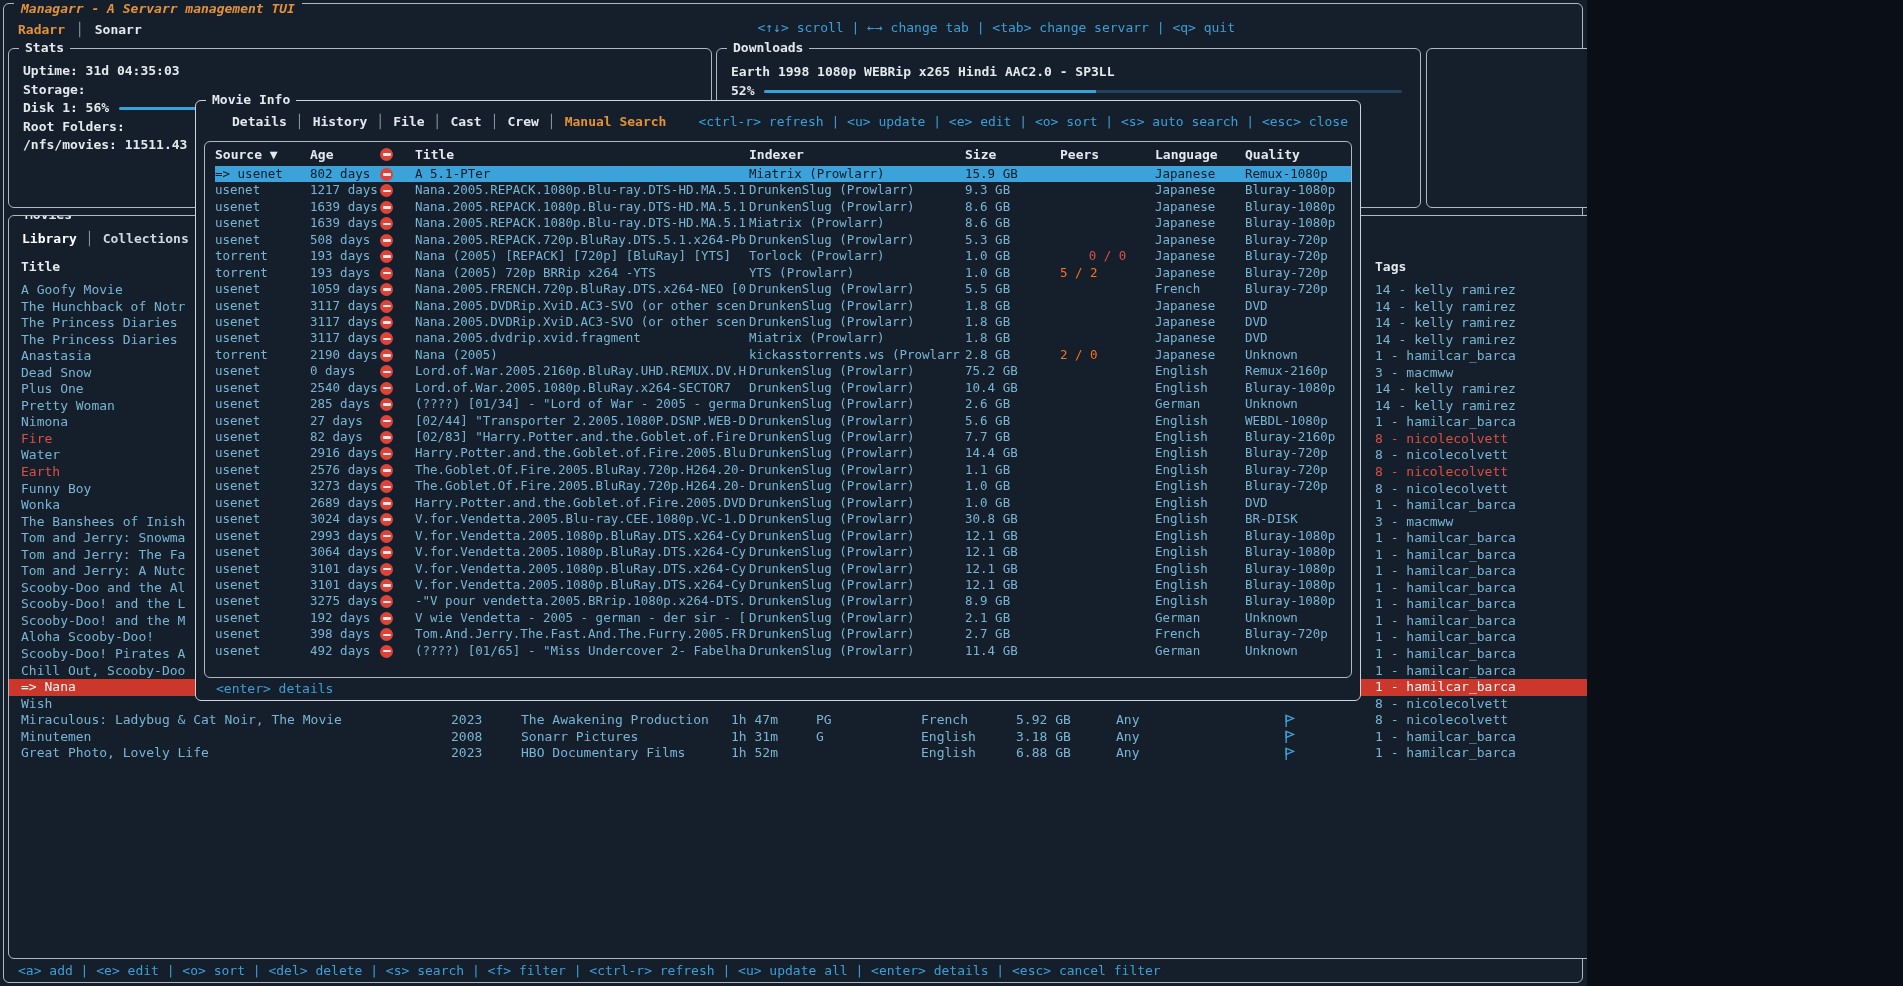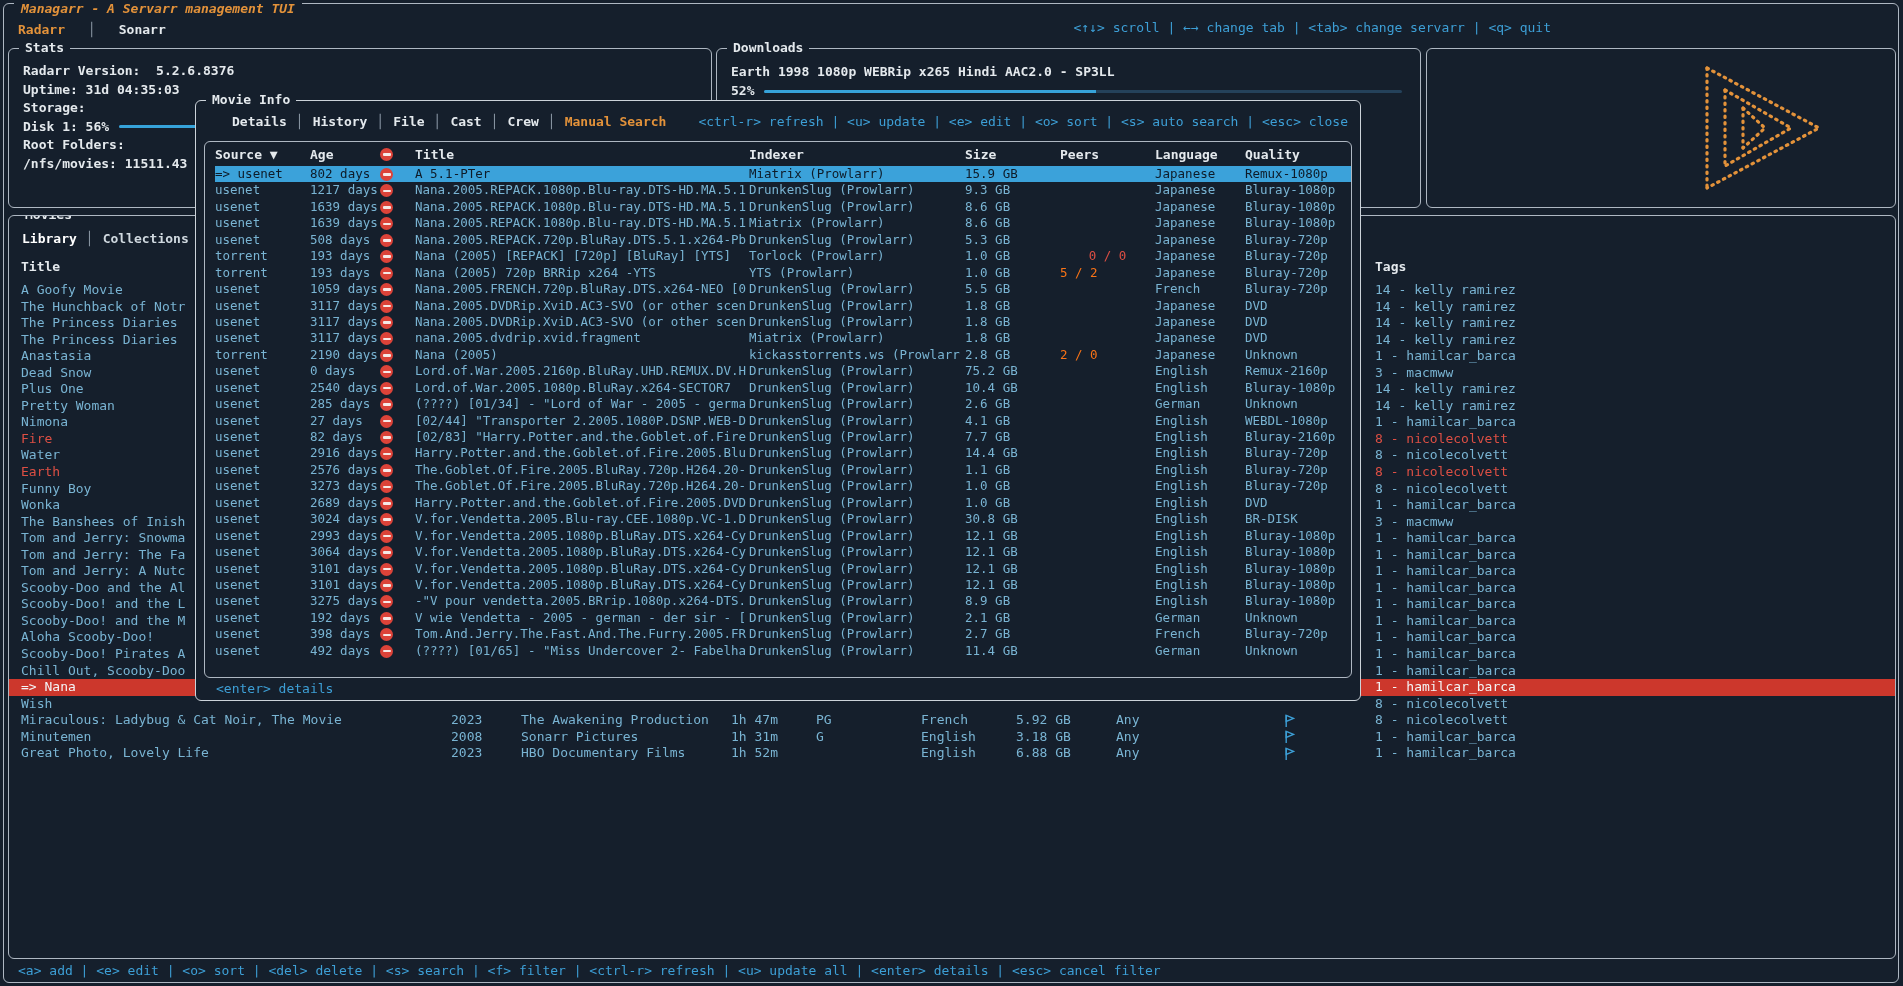--- a/index.html
+++ b/index.html
@@ -1,30 +1,30 @@
 <!DOCTYPE html>
 <html style="--bg: #151f2c; --border: #aeb7c2; --fg: #e4e9ed; --cell: #79b4d3; --hint: #3d9fd6; --accent: #e3923a; --danger: #dd4f44; --selrow: #cc372c; --selres: #3ba2da; --gauge: #36a3da;"><head>
 <meta charset="utf-8">
 <style>
   * { margin:0; padding:0; box-sizing:border-box; }
   html,body { background:#0a0f17; }
   .screen{
-    position:relative; width:1903px; height:986px;
+    position:relative; width:1587px; height:986px;
     background:var(--bg,#151f2c);
     font-family:"DejaVu Sans Mono","Liberation Mono",monospace;
     font-size:13px; color:var(--fg,#e4e9ed); overflow:hidden;
   }
   .bold{ font-weight:bold; }
   .frame{ position:absolute; inset:3px 4px 3px 3px; border:1px solid var(--border,#aeb7c2); border-radius:6px; pointer-events:none; }
   .app-title{
     position:absolute; left:14px; top:0; height:18px; line-height:18px; z-index:2;
     background:var(--bg); padding:0 7px; color:var(--accent,#e3923a);
     font-style:italic; font-weight:bold; white-space:pre;
   }
-  .servarr-tabs{ position:absolute; left:18px; top:20px; height:18px; display:flex; gap:23px; align-items:center; font-weight:bold; }
+  .servarr-tabs{ position:absolute; left:18px; top:20px; height:18px; display:flex; gap:11px; align-items:center; font-weight:bold; }
   .servarr-tabs .active{ color:var(--accent); }
   .tab-div{ color:#8b98a5; font-weight:normal; }
   .top-hints{ position:absolute; top:20px; right:352px; color:var(--hint,#3d9fd6); white-space:pre; }
   .bottom-hints{ position:absolute; left:18px; top:963px; color:var(--hint); white-space:pre; }
 
   .box{ position:absolute; border:1px solid var(--border); border-radius:6px; background:var(--bg); }
   .box-title{ position:absolute; top:-9px; left:10px; background:var(--bg); padding:0 6px; font-weight:bold; color:var(--fg); line-height:16px; white-space:pre; }
 
   .stats-box{ left:8px; top:48px; width:704px; height:160px; padding:13px 12px 0 14px; }
   .stats-line{ line-height:18.5px; font-weight:bold; white-space:pre; display:flex; align-items:center; }
@@ -79,21 +79,20 @@
   <div class="app-title">Managarr - A Servarr management TUI</div>
   <div class="servarr-tabs">
       <span class="tab active">Radarr</span>
       <span class="tab-div">│</span>
       <span class="tab">Sonarr</span>
     </div>
   <div class="top-hints">&lt;↑↓&gt; scroll | ←→ change tab | &lt;tab&gt; change servarr | &lt;q&gt; quit</div>
 
   <div class="box stats-box">
     <span class="box-title">Stats</span>
-    <div class="stats-line">Radarr Version:  5.2.6.8376</div>
     <div class="stats-line">Uptime: 31d 04:35:03</div>
     <div class="stats-line">Storage:</div>
     <div class="stats-line">
       <span>Disk 1: 56%</span>
       <span class="gauge"><span class="gauge-fill" id="disk-fill" style="width: 56%;"></span></span>
     </div>
     <div class="stats-line">Root Folders:</div>
     <div class="stats-line">
       <span>/nfs/movies: 11511.43 GB</span>
       <span class="gauge"><span class="gauge-fill" id="root-fill" style="width: 100%;"></span></span>
@@ -692,21 +691,21 @@
             <span class="cell peers"></span>
             <span class="cell">German</span>
             <span class="cell">Unknown</span>
           </div>
           <div class="s-grid s-row">
             <span class="cell">usenet</span>
             <span class="cell">27 days</span>
             <span class="cell"><span class="noentry"></span></span>
             <span class="cell">[02/44] "Transporter 2.2005.1080P.DSNP.WEB-D</span>
             <span class="cell">DrunkenSlug (Prowlarr)</span>
-            <span class="cell">4.1 GB</span>
+            <span class="cell">5.6 GB</span>
             <span class="cell peers"></span>
             <span class="cell">English</span>
             <span class="cell">WEBDL-1080p</span>
           </div>
           <div class="s-grid s-row">
             <span class="cell">usenet</span>
             <span class="cell">82 days</span>
             <span class="cell"><span class="noentry"></span></span>
             <span class="cell">[02/83] "Harry.Potter.and.the.Goblet.of.Fire</span>
             <span class="cell">DrunkenSlug (Prowlarr)</span>

